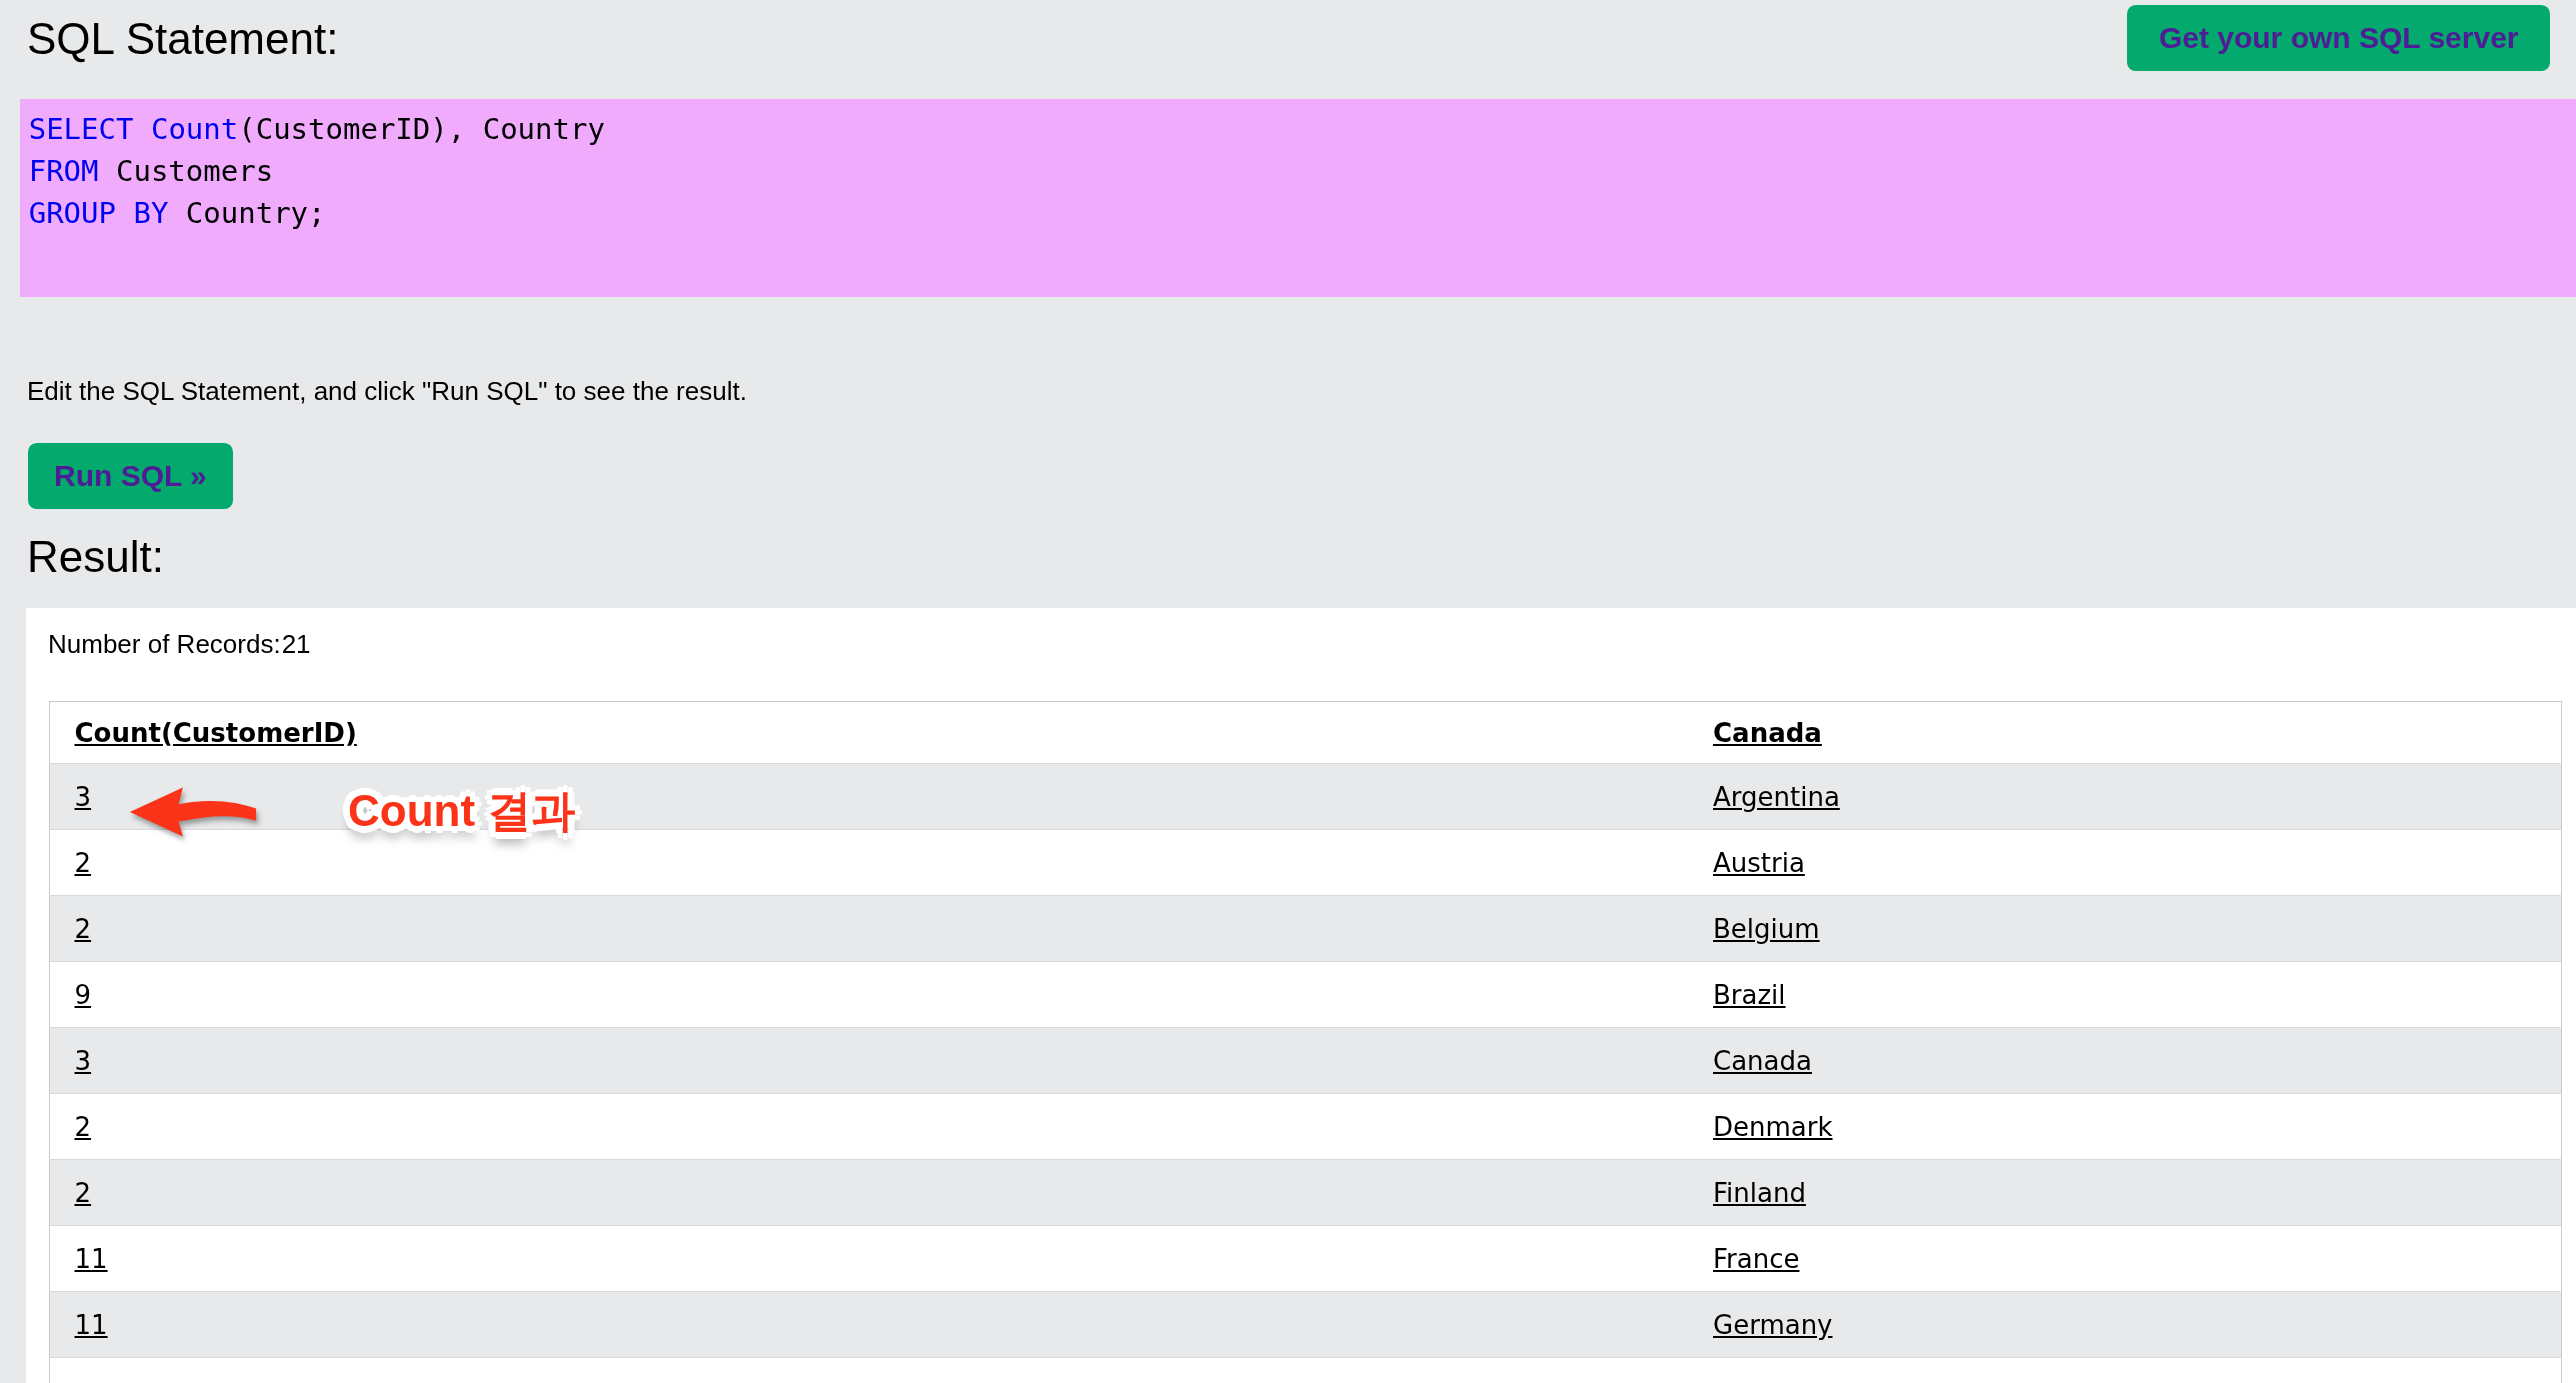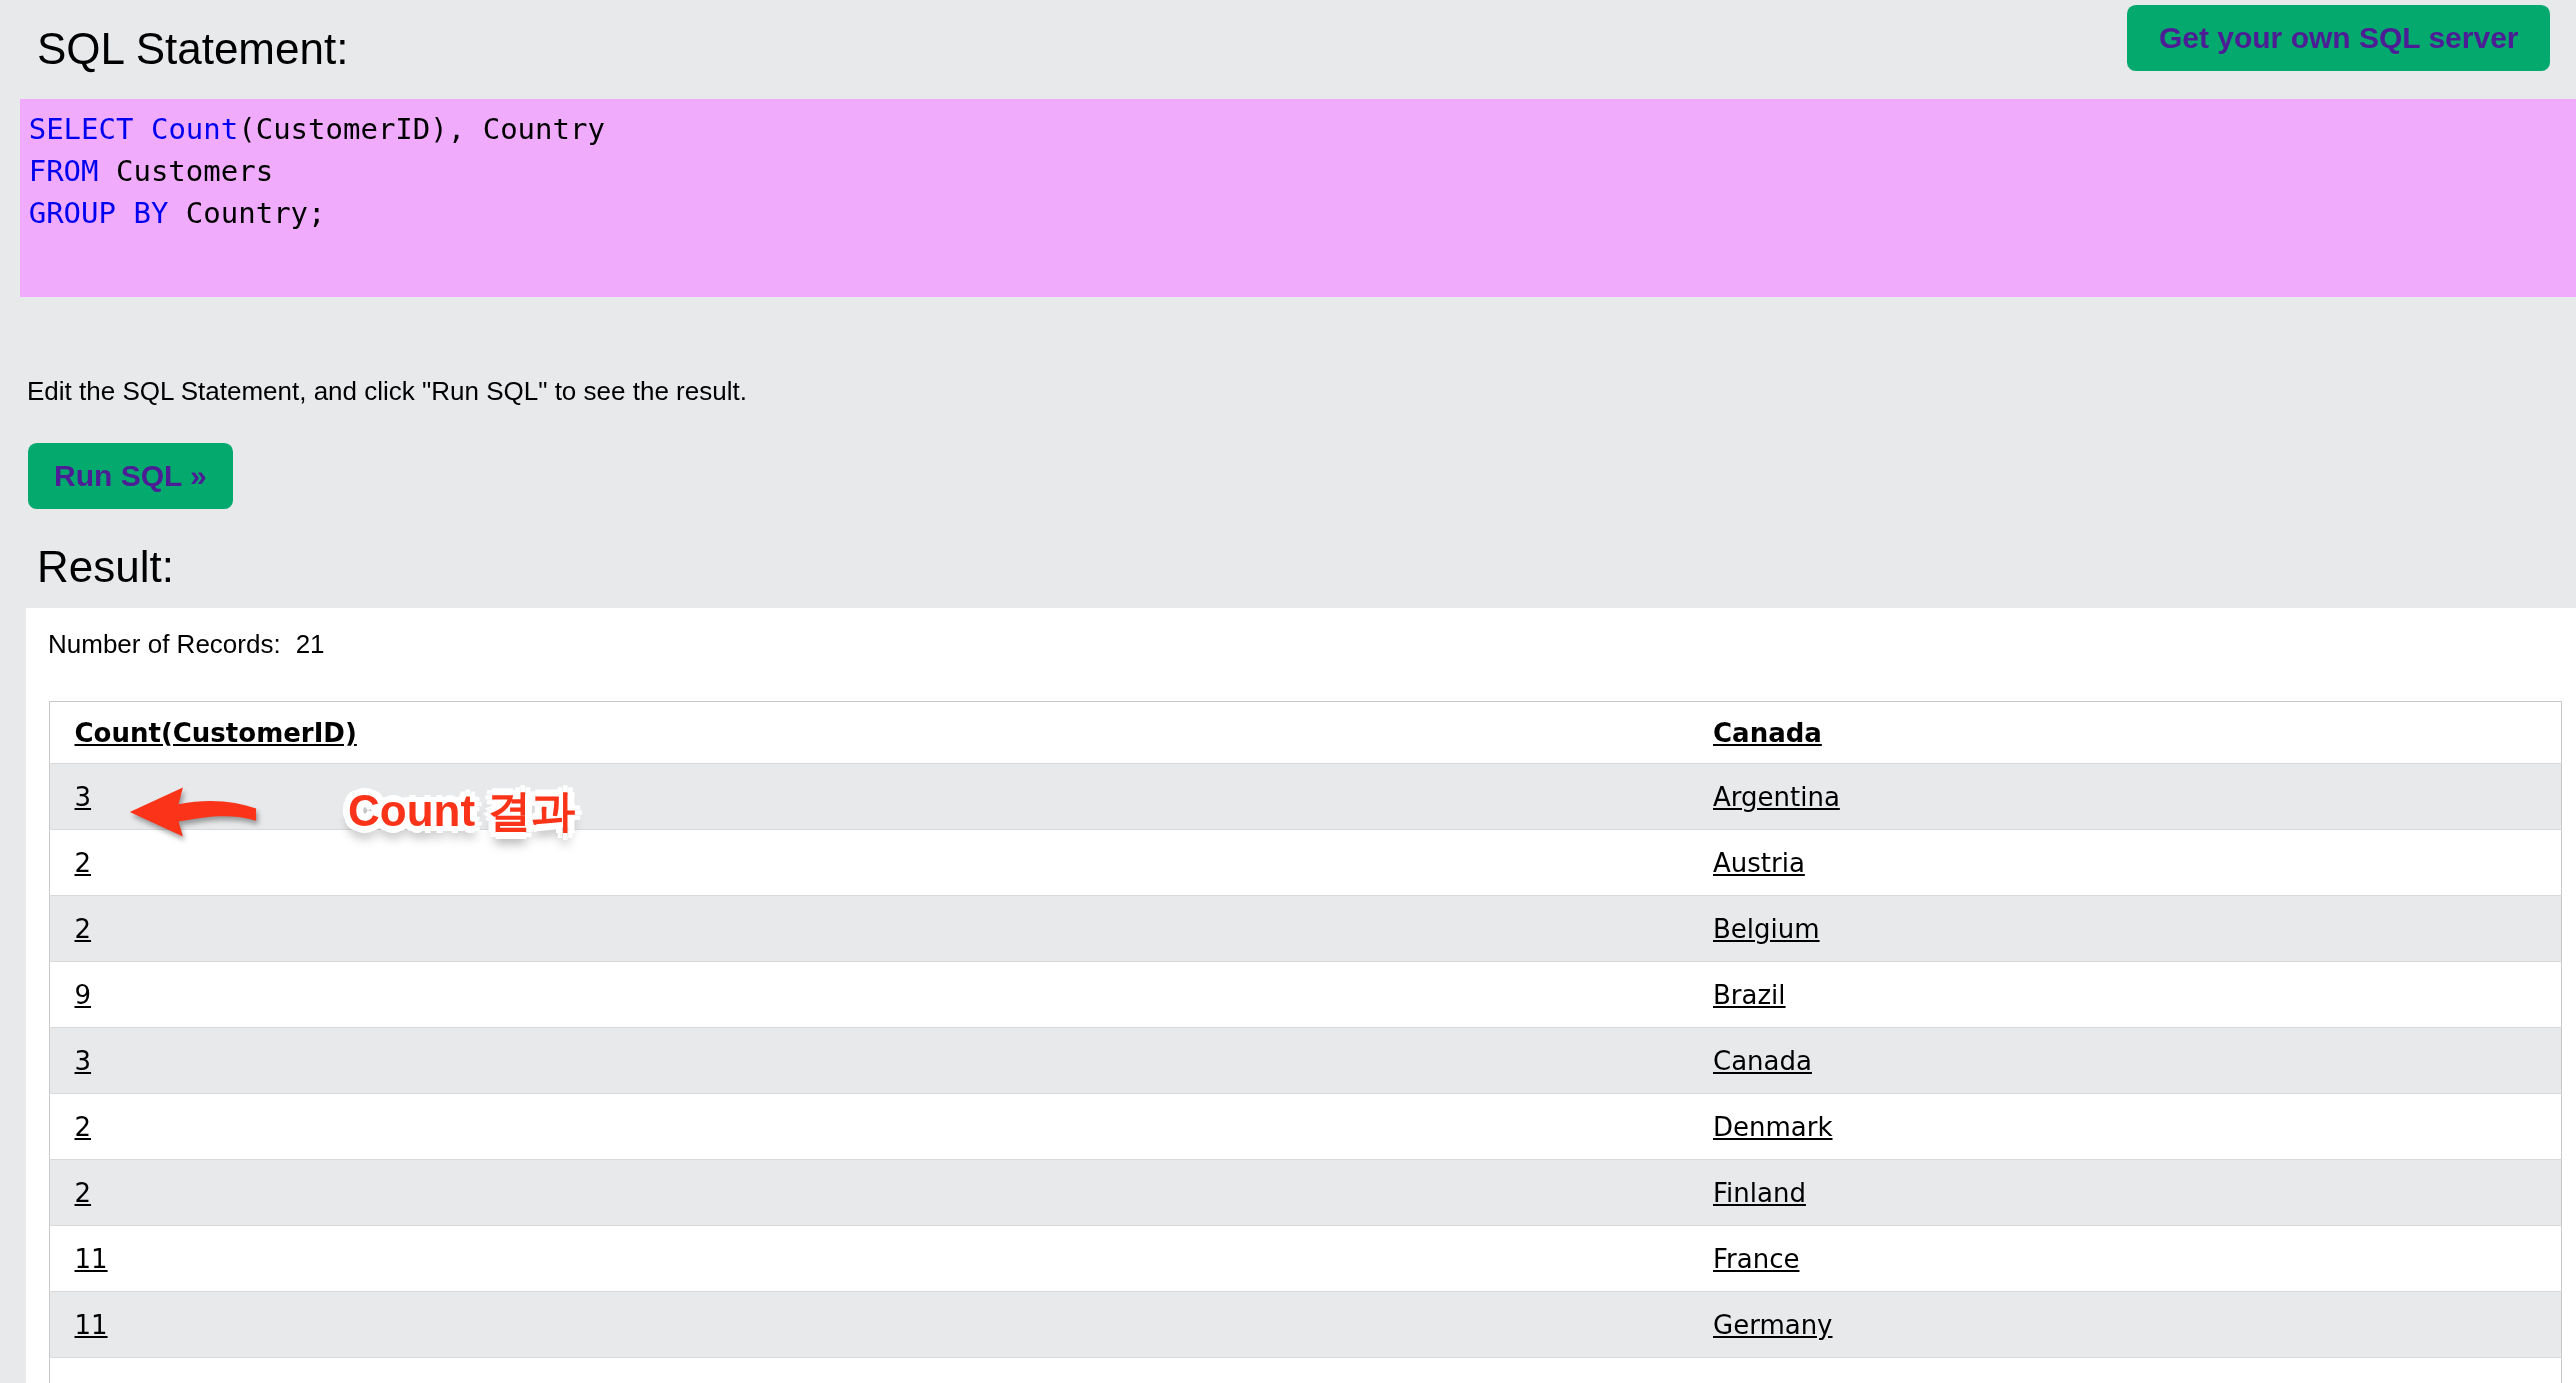--- a/index.html
+++ b/index.html
@@ -3,21 +3,21 @@
 <meta charset="utf-8">
 <style>
   html,body{margin:0;padding:0}
   body{
     width:2576px;height:1383px;position:relative;overflow:hidden;
     background:#e7e9eb;color:#000;
     font-family:"Liberation Sans",sans-serif;
   }
   
   .page-heading{
-    position:absolute;margin:10px;font-weight:400;font-size:44px;color:#000;
+    position:absolute;margin:0;font-weight:400;font-size:44px;color:#000;
     font-family:"Liberation Sans",sans-serif;letter-spacing:0;
   }
   .sql-title{left:27px;top:14px}
   .btn{
     background:#04aa6d;color:#4c1d95;font-weight:700;border:none;border-radius:8.7px;
     font-family:"Liberation Sans",sans-serif;cursor:pointer;
   }
   .server-btn{position:absolute;top:5.2px;right:26px;height:66px;padding:0 31.5px;font-size:30px}
   
   .sql-editor{position:absolute;left:20px;top:99px;right:0;height:198px;background:#f0abfc}
@@ -28,21 +28,21 @@
   }
   .code .kw{color:#0000f0}
   .code .pl{color:#000}
   
   .note{position:absolute;left:27px;top:376px;font-size:26px;color:#000}
   .run-btn{position:absolute;left:28px;top:443px;height:66px;padding:0 26px;font-size:30px}
   .result-title{left:27px;top:532px}
   
   .result-panel{position:absolute;left:26px;top:608px;right:0;bottom:0;background:#ffffff}
   .records{position:absolute;left:22px;top:21px;font-size:26px}
-  .records .rc-val{margin-left:15px}
+  .records .rc-val{margin-left:1px}
   table.result-table{
     position:absolute;left:23px;top:93px;width:2513px;
     border-collapse:collapse;table-layout:fixed;
     border:1.7px solid #c9c9c9;background:#fff;
   }
   .result-table th,.result-table td{
     text-align:left;padding:0 0 0 24.5px;font-size:26px;color:#000;
     font-family:"DejaVu Sans","Liberation Sans",sans-serif;
     border-bottom:1.7px solid #d9d9d9;overflow:hidden;text-decoration:underline;
   }

